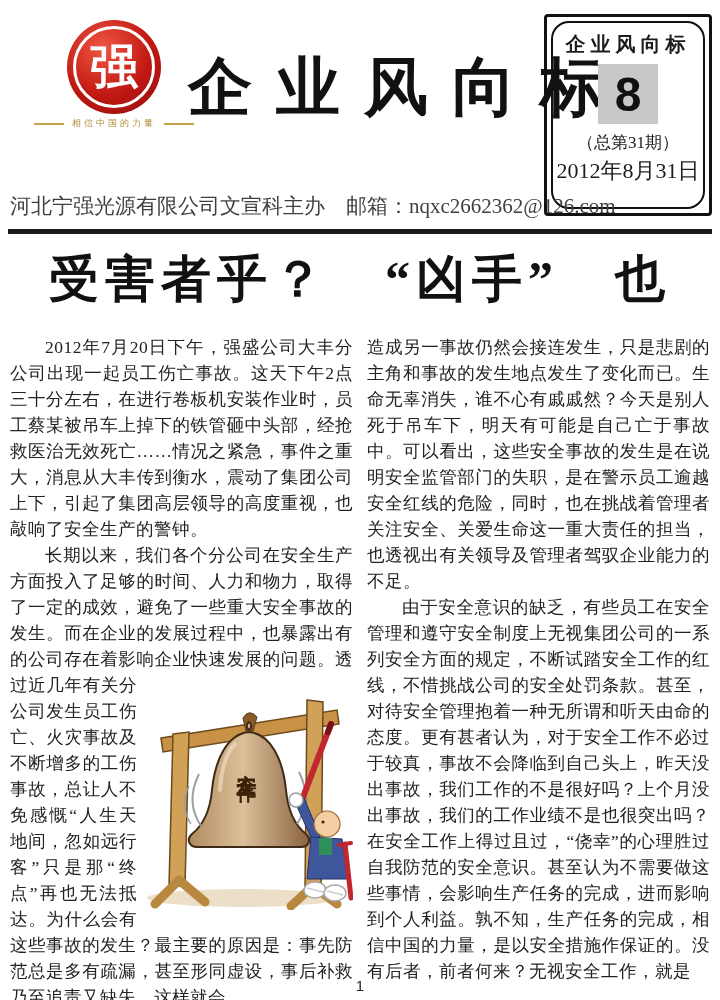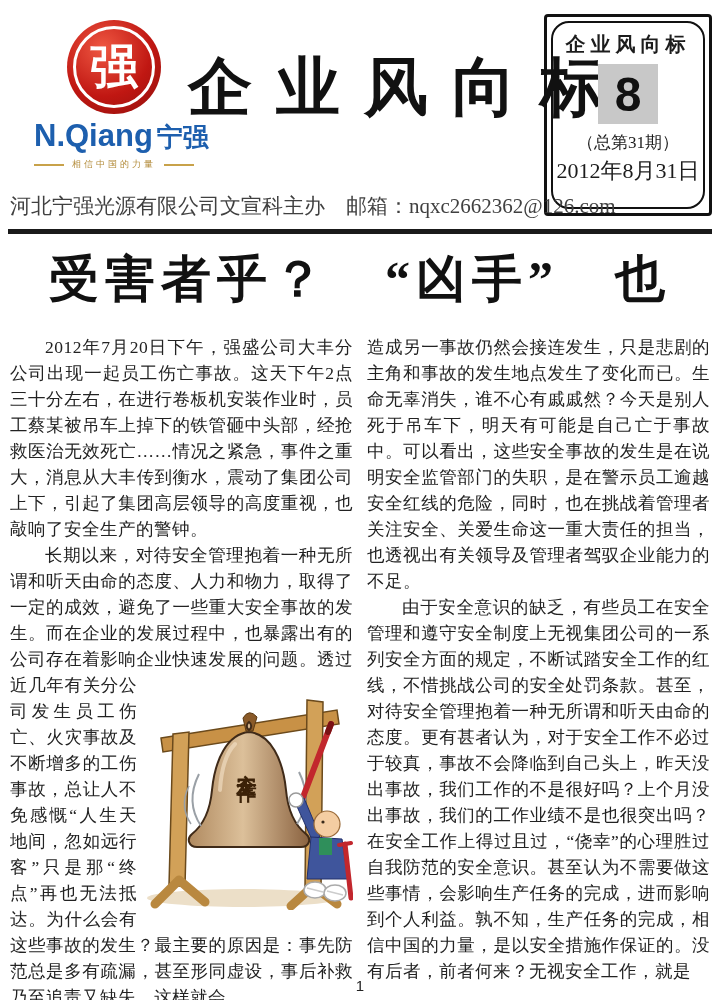--- a/index.html
+++ b/index.html
@@ -70,23 +70,20 @@
 <body>
 
 <div id="page">
 
   <div class="logo-block">
     <div class="seal">
       <div class="seal-inner">
         <span class="seal-char">强</span>
       </div>
     </div>
-    <div class="brand-row">
-      <span class="brand-latin">N.Qiang</span><span class="brand-cn">宁强</span>
-    </div>
     <div class="tagline-row">
       <span class="tag-line"></span>
       <span class="tagline-text">相信中国的力量</span>
       <span class="tag-line"></span>
     </div>
   </div>
 
   <div class="paper-title">企业风向标</div>
 
   <div class="issue-box">
@@ -101,21 +98,21 @@
   <div class="publisher-line">河北宁强光源有限公司文宣科主办　邮箱：nqxc2662362@126.com</div>
 
   <div class="rule-thick"></div>
 
   <div class="headline">受害者乎？　“凶手”　也</div>
 
   <div class="article">
 
     <div class="col">
       <p class="para">2012年7月20日下午，强盛公司大丰分公司出现一起员工伤亡事故。这天下午2点三十分左右，在进行卷板机安装作业时，员工蔡某被吊车上掉下的铁管砸中头部，经抢救医治无效死亡……情况之紧急，事件之重大，消息从大丰传到衡水，震动了集团公司上下，引起了集团高层领导的高度重视，也敲响了安全生产的警钟。</p>
-      <p class="para"><span>长期以来，对待安全管理抱着一种无所谓和听天由命的态度、人力和物力，取得了一定的成效，避免了一些重大安全事故的发生。而在企业的发展过程中，也暴露出有的公司存在着影响企业快速发展的问题。</span><span class="illus-float"><svg width="210" height="236" viewBox="0 0 210 236" xmlns="http://www.w3.org/2000/svg">
+      <p class="para"><span>长期以来，我们各个分公司在安全生产方面投入了足够的时间、人力和物力，取得了一定的成效，避免了一些重大安全事故的发生。而在企业的发展过程中，也暴露出有的公司存在着影响企业快速发展的问题。</span><span class="illus-float"><svg width="210" height="236" viewBox="0 0 210 236" xmlns="http://www.w3.org/2000/svg">
           <defs>
             <linearGradient id="bellGrad" x1="0" y1="0" x2="1" y2="0">
               <stop offset="0" stop-color="#b08a60"></stop>
               <stop offset="0.45" stop-color="#dcc09a"></stop>
               <stop offset="1" stop-color="#8a6240"></stop>
             </linearGradient>
           </defs>
           <ellipse cx="100" cy="224" rx="96" ry="9" fill="#ecdfc8"></ellipse>
 
           <polygon points="18,64 194,36 196,50 20,78" fill="#c89146" stroke="#6b4a1c" stroke-width="1.5"></polygon>

